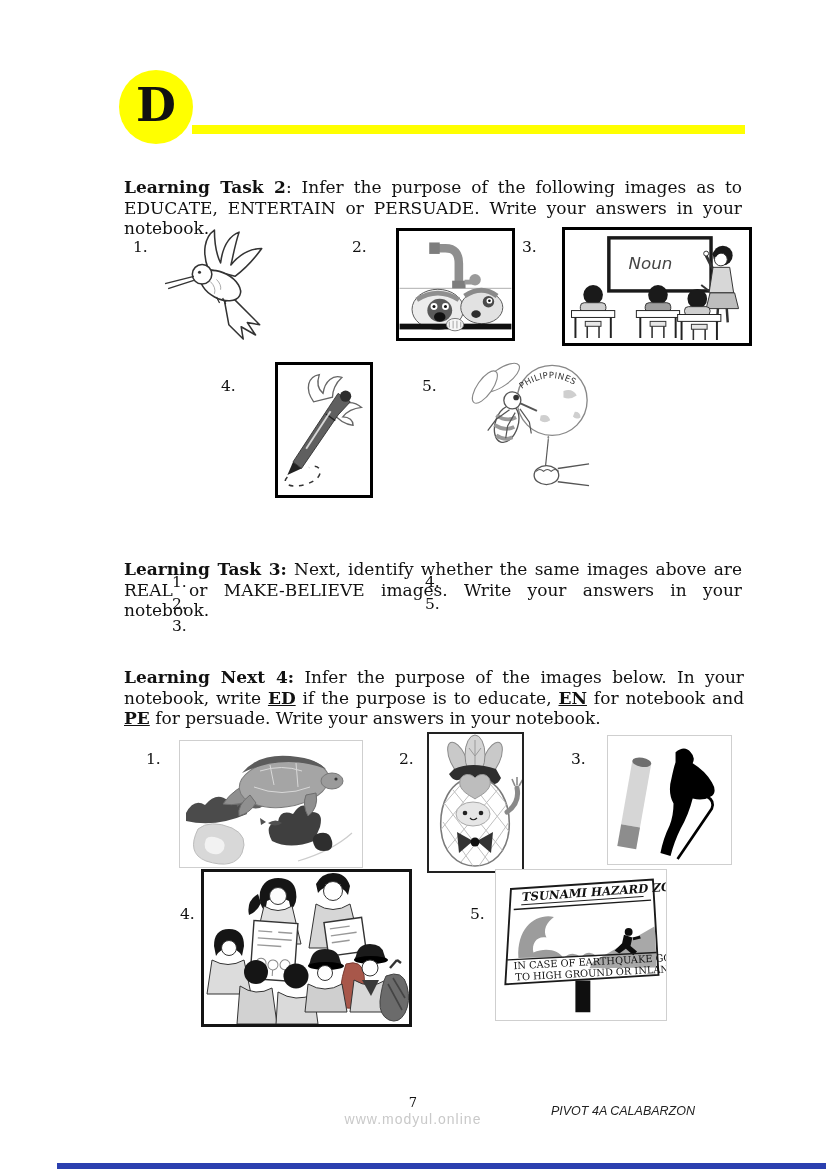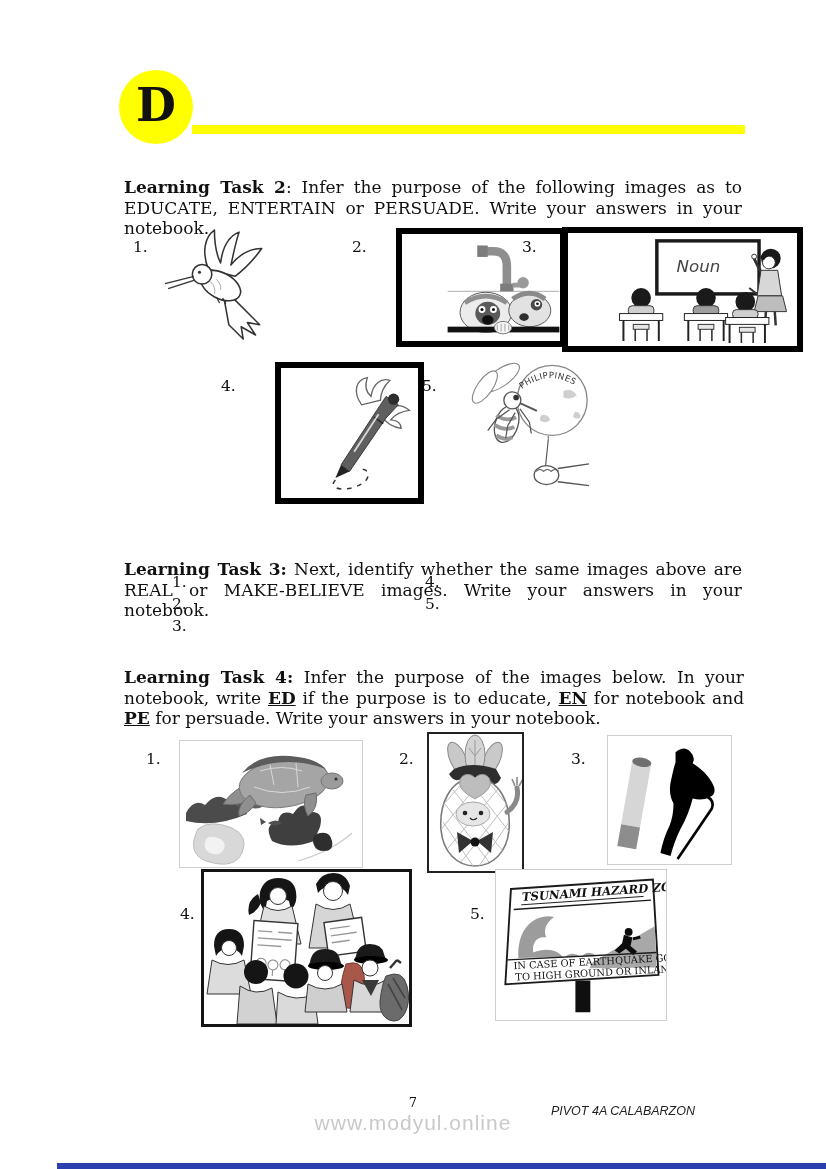--- a/index.html
+++ b/index.html
@@ -14,35 +14,35 @@
   }
   .badge-letter{font-weight:bold;font-size:46px;line-height:1;transform:translateY(-2px);}
   .head-rule{position:absolute;left:192px;top:125px;width:553px;height:9px;background:var(--accent_yellow,#FFFF00);}
   .para{position:absolute;text-align:justify;font-size:17px;line-height:20.5px;}
   #task2-para{left:124px;top:160px;width:618px;}
   #task3-para{left:124px;top:511px;width:618px;margin-top:48px;}
   #task4-para{left:124px;top:650px;width:620px;}
   .code{font-weight:bold;text-decoration:underline;}
   .num{position:absolute;font-size:15.5px;}
   .figbox{position:absolute;background:#fff;}
-  .b-light{border:6px solid #000000;padding-left:45px;}
+  .b-light{border:3px solid #000000;}
   .b-thin{border:1px solid #cfcfcf;}
   .b-black2{border:2px solid #222;}
   .b-black3{border:3px solid #141414;}
   .figbox svg{display:block;width:100%;height:100%;}
   .figabs{position:absolute;}
   .ans-num{position:absolute;font-size:15.5px;}
   .footer-brand{
     position:absolute;right:131px;top:1104px;font-family:"Liberation Sans",sans-serif;
     font-style:italic;font-size:12.5px;white-space:nowrap;color:#222;
   }
   .page-number{position:absolute;left:0;width:826px;top:1095px;text-align:center;font-size:13px;}
   .watermark{
     position:absolute;left:0;width:826px;top:1111px;text-align:center;
-    font-family:"Liberation Sans",sans-serif;font-size:21px;letter-spacing:1px;
+    font-family:"Liberation Sans",sans-serif;font-size:14px;letter-spacing:1px;
     color:var(--watermark,#C9C9C9);
   }
   .foot-bar{position:absolute;left:57px;right:0;top:1163px;height:6px;background:var(--footer_bar,#2B3FAF);}
 </style>
 </head>
 <body>
 
 <div id="page">
 
   <div class="badge">
@@ -183,21 +183,21 @@
   </div>
 
   <p class="para" id="task3-para"><b>Learning Task 3:</b><span> Next, identify whether the same images above are REAL or MAKE-BELIEVE images. Write your answers in your notebook.</span></p>
 
   <span class="ans-num" style="left:172px;top:573px;">1.</span>
   <span class="ans-num" style="left:172px;top:595px;">2.</span>
   <span class="ans-num" style="left:172px;top:617px;">3.</span>
   <span class="ans-num" style="left:425px;top:573px;">4.</span>
   <span class="ans-num" style="left:425px;top:595px;">5.</span>
 
-  <p class="para" id="task4-para"><b>Learning Task 4:</b><span> Infer the purpose of the images below. In your notebook, write </span><span class="code">ED</span><span> if the purpose is to educate, </span><span class="code">EN</span><span> for notebook and </span><span class="code">PE</span><span> for persuade. Write your answers in your notebook.</span></p>
+  <p class="para" id="task4-para"><b>Learning Next 4:</b><span> Infer the purpose of the images below. In your notebook, write </span><span class="code">ED</span><span> if the purpose is to educate, </span><span class="code">EN</span><span> for notebook and </span><span class="code">PE</span><span> for persuade. Write your answers in your notebook.</span></p>
 
   <span class="num" style="left:146px;top:750px;">1.</span>
   <div class="figbox b-thin" style="left:179px;top:740px;width:182px;height:126px;">
     <svg viewBox="0 0 182 126">
       <rect width="182" height="126" fill="#fff"></rect>
       <path d="M118,120 q34,-10 54,-28" stroke="#ccc" fill="none" stroke-width="1.2"></path>
       <path d="M18,88 q-12,24 8,32 q28,9 36,-8 q7,-17 -10,-25 q-22,-9 -34,1 z" fill="#d8d8d8" stroke="#bcbcbc"></path>
       <path d="M26,98 q-4,10 4,14 q10,4 14,-4 q3,-8 -6,-11 q-9,-3 -12,1 z" fill="#f2f2f2"></path>
       <path d="M6,72 q8,-15 19,-8 q12,-14 23,-4 q10,-8 15,3 l4,10 q-32,14 -61,7 z" fill="#4b4b4b"></path>
       <path d="M92,100 q-9,-17 6,-19 q2,-13 15,-8 q10,-16 19,-2 q12,0 8,15 l-6,14 q-24,9 -42,0 z" fill="#3f3f3f"></path>

